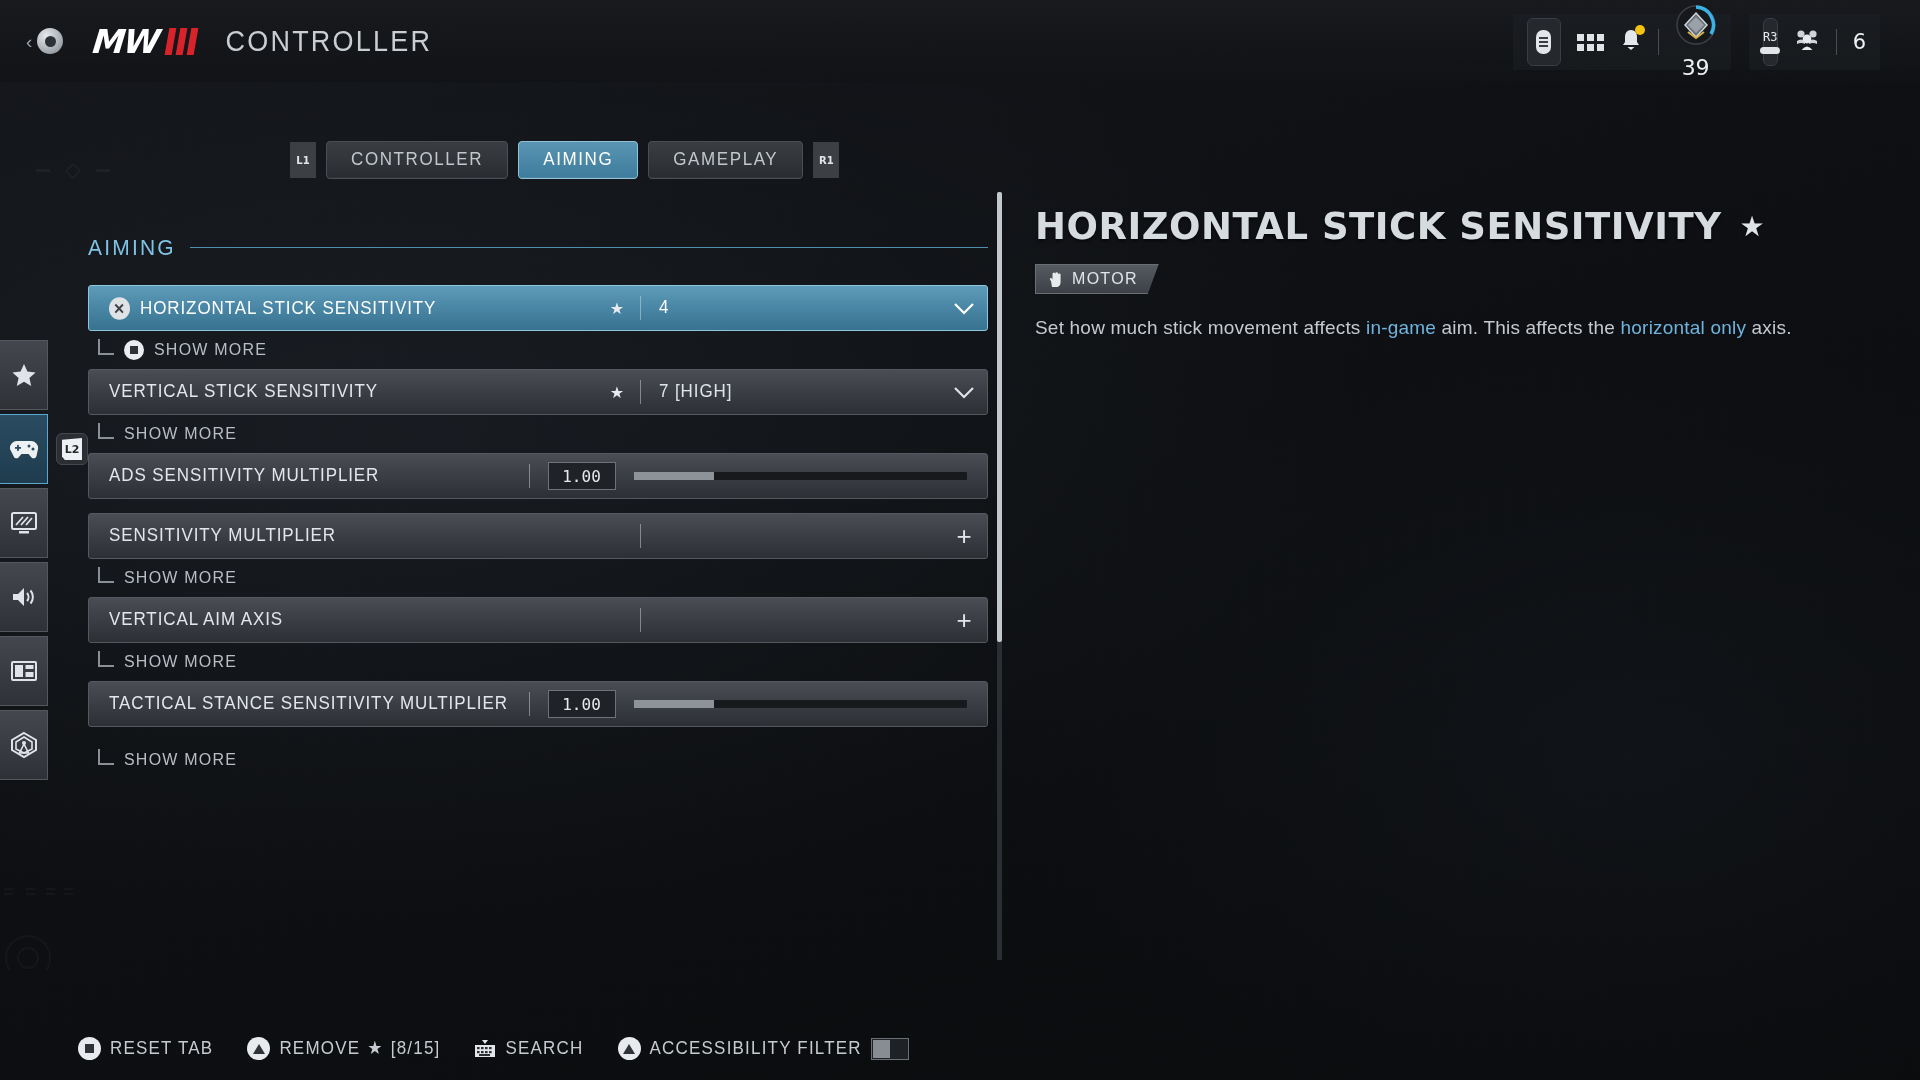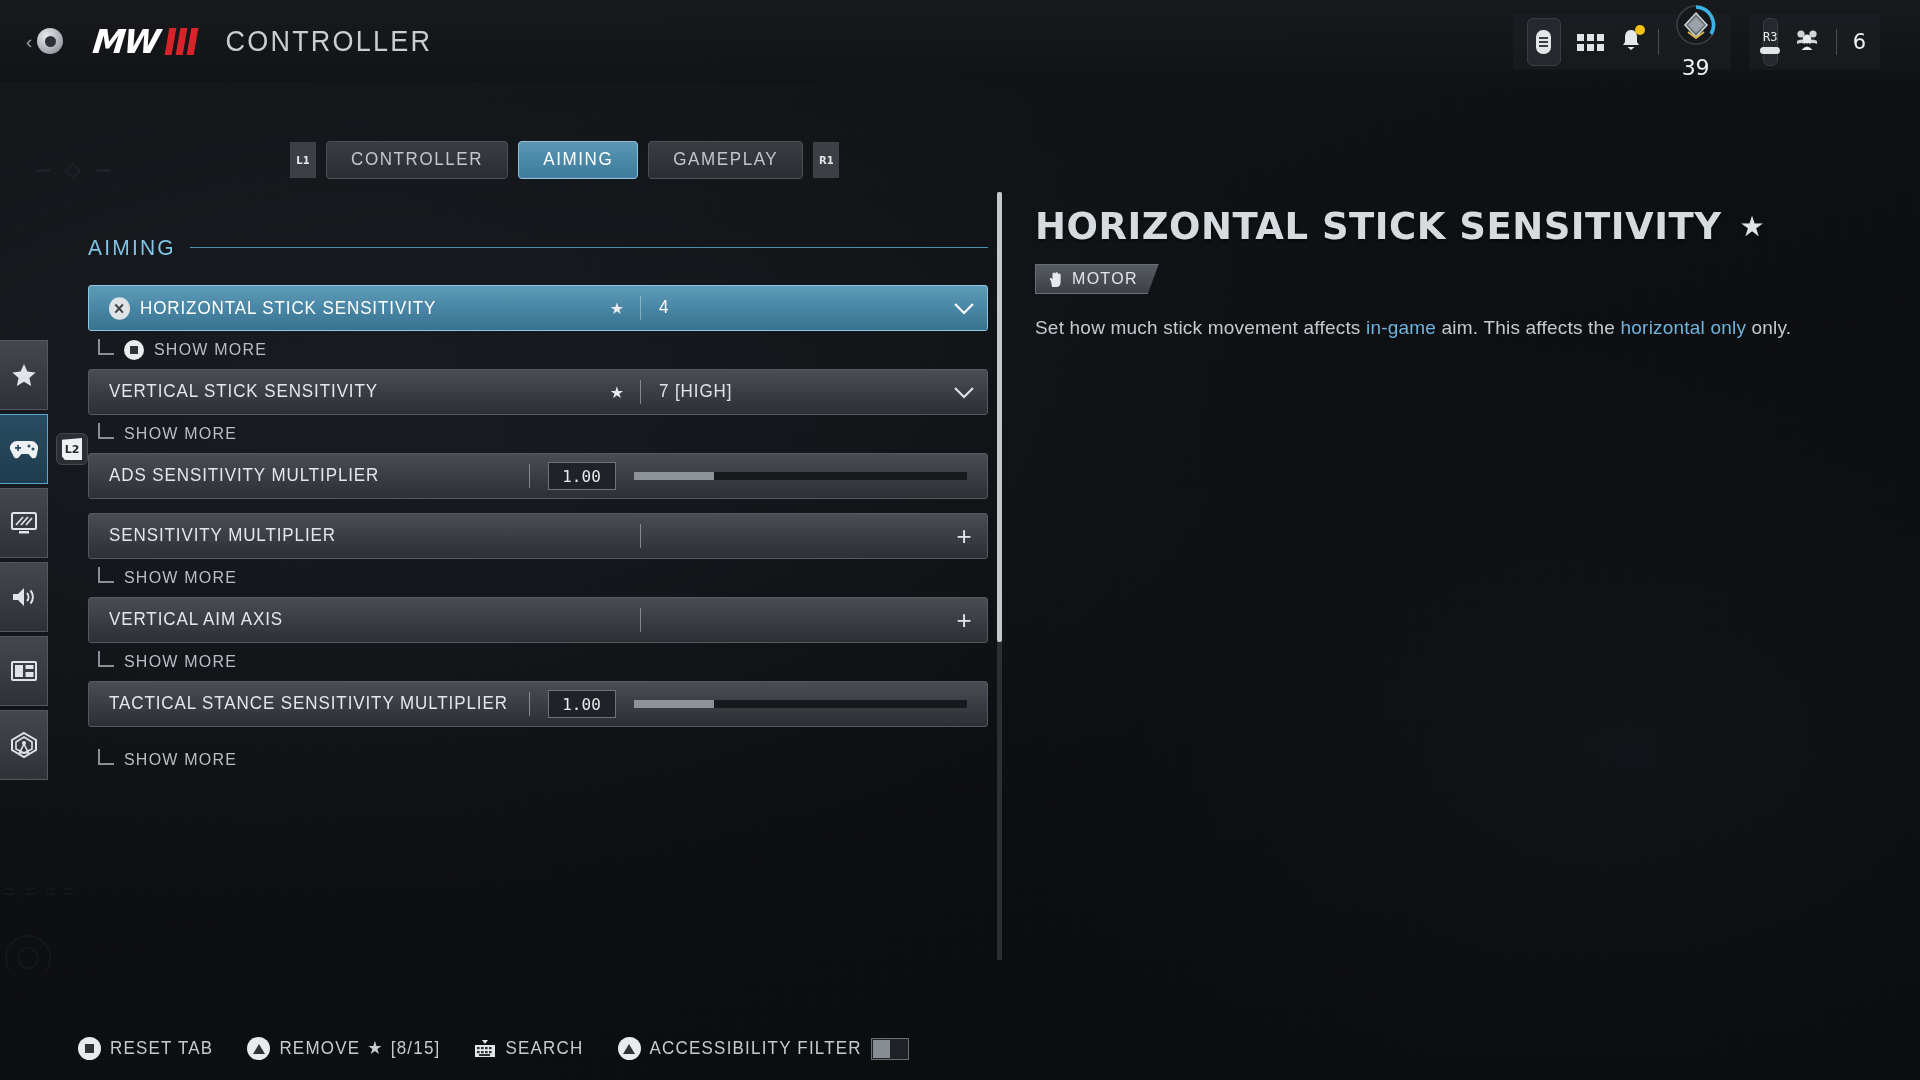--- a/index.html
+++ b/index.html
@@ -645,21 +645,21 @@
       <span>HORIZONTAL STICK SENSITIVITY</span>
       <span class="detail-star">★</span>
     </div>
     <div class="tag">
       <svg width="15" height="17" viewBox="0 0 15 17">
         <path d="M4 16 L3 10 Q1 8 2.5 7 Q4 6.5 4.5 8.5 L4.5 3 Q4.5 1.5 6 1.5 Q7.3 1.5 7.3 3 L7.3 7 L7.3 2.6 Q7.3 1.2 8.7 1.2 Q10 1.2 10 2.6 L10 7.3 L10 3.6 Q10 2.4 11.3 2.4 Q12.6 2.4 12.6 3.6 L12.6 11 Q12.6 15 9.5 16 Z" fill="#e6eaed"></path>
       </svg>
       <span class="tag-text">MOTOR</span>
     </div>
     <div class="detail-desc">
-      <span>Set how much stick movement affects </span><span class="hl">in-game</span><span> aim. This affects the </span><span class="hl">horizontal only</span><span> only.</span>
+      <span>Set how much stick movement affects </span><span class="hl">in-game</span><span> aim. This affects the </span><span class="hl">horizontal only</span><span> axis.</span>
     </div>
   </div>
 
   <div class="bottombar">
     <div class="bb-item">
       <span class="pad-circle">
           <span class="sq"></span>
         </span>
       <span class="bb-text">RESET TAB</span>
     </div>

